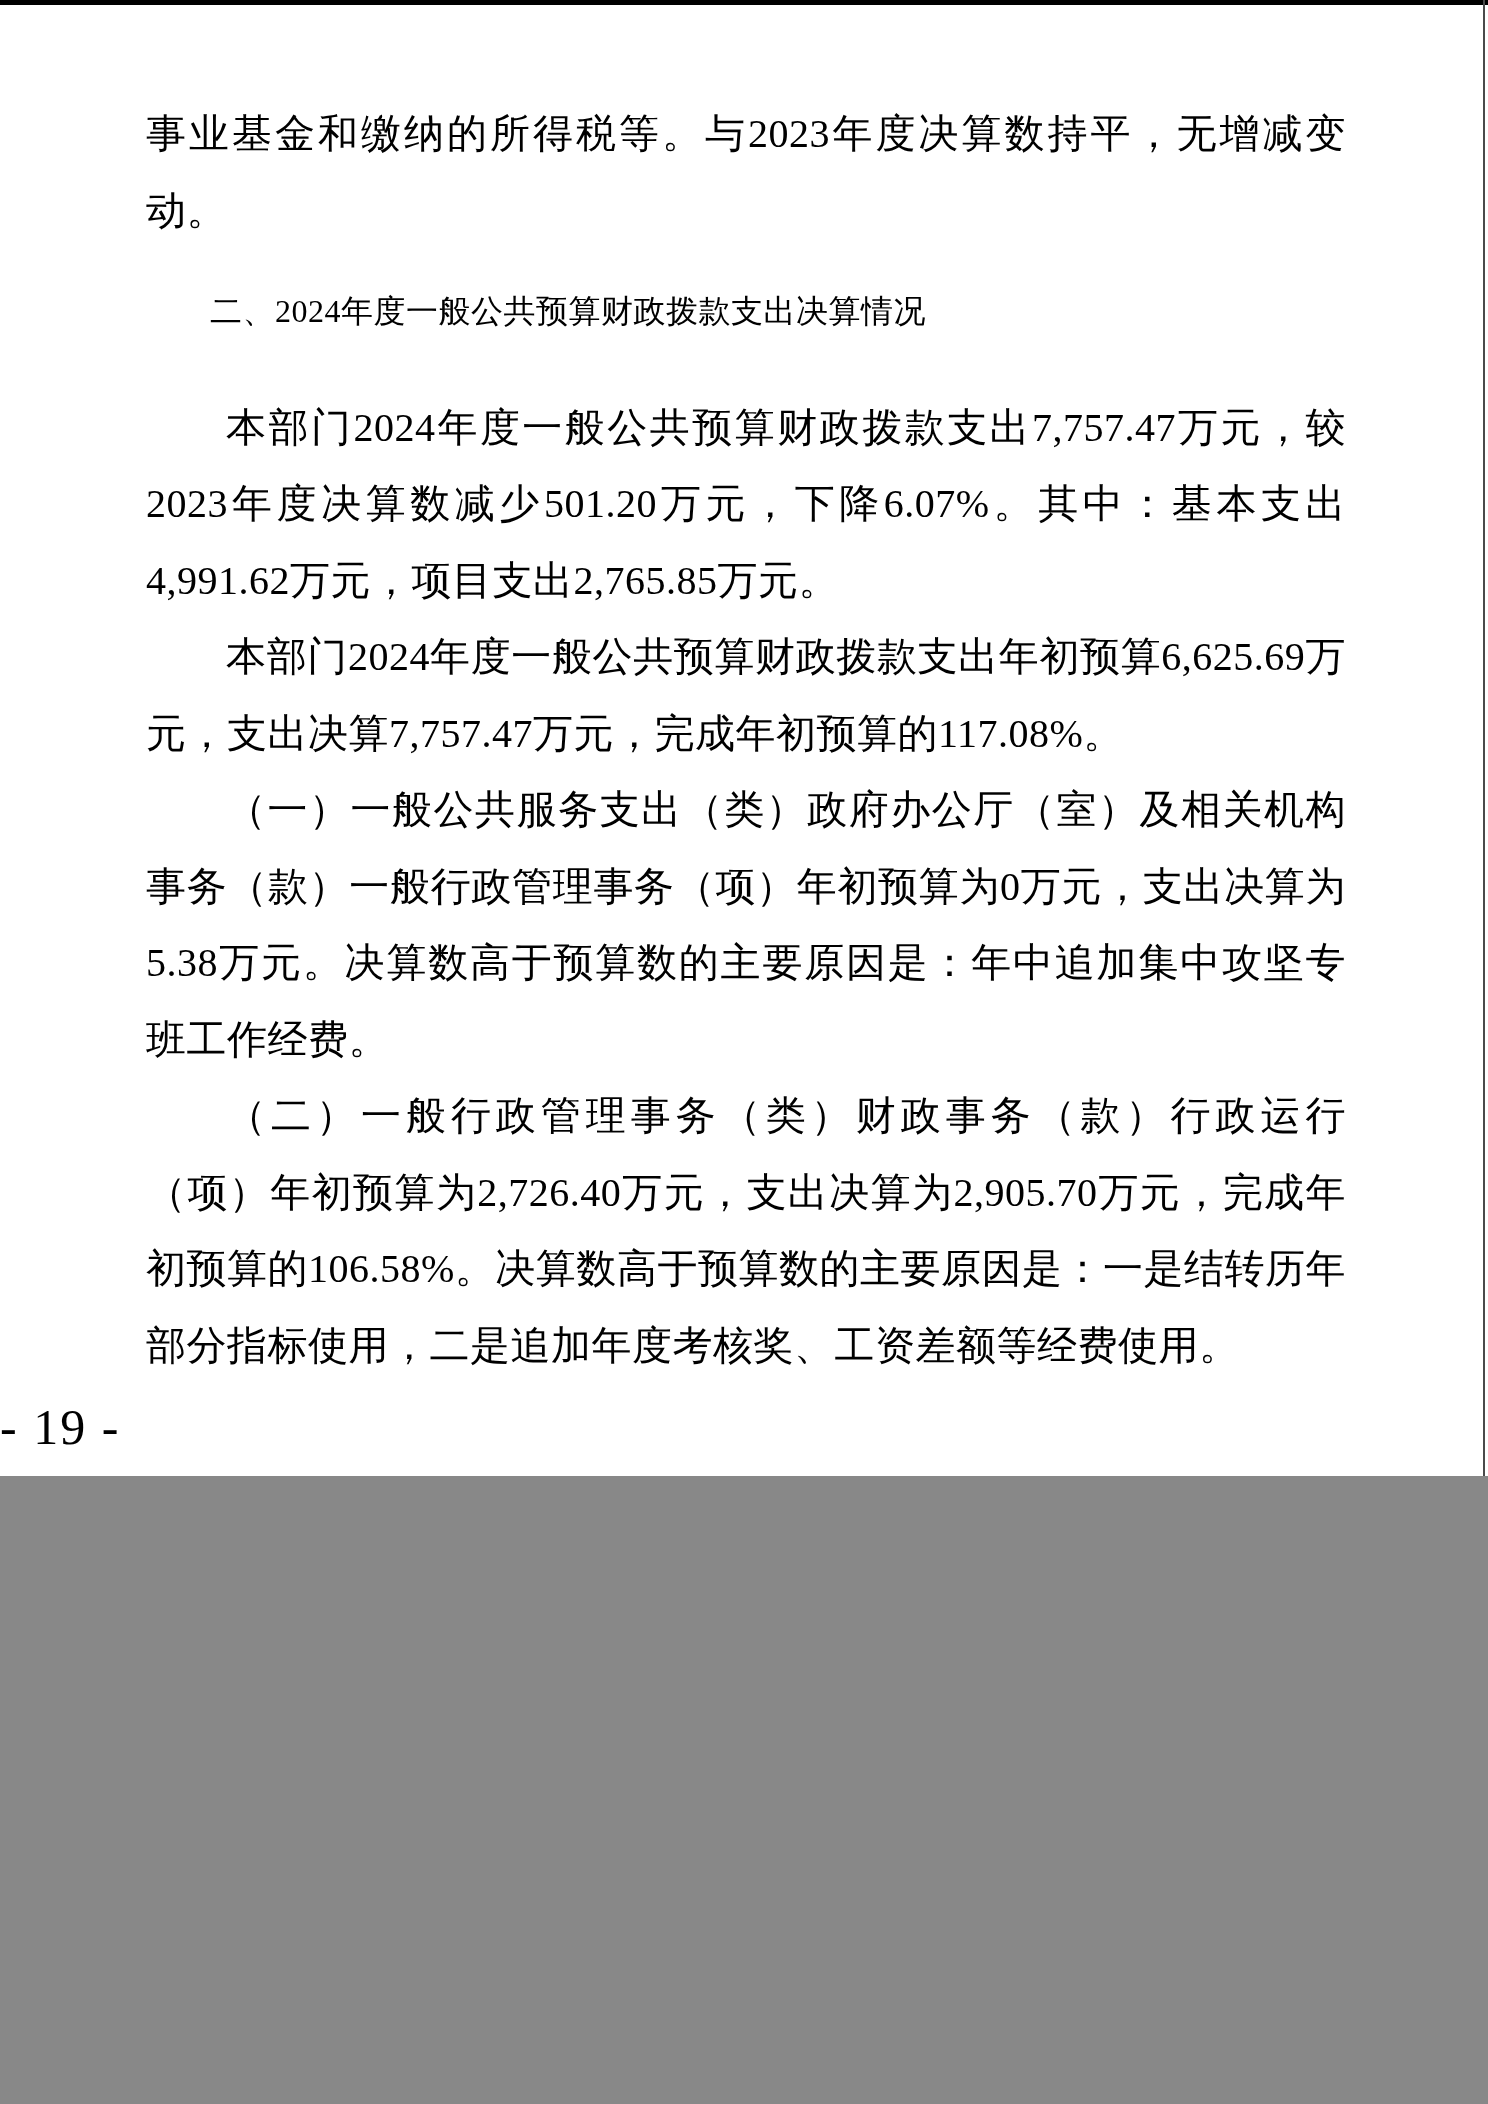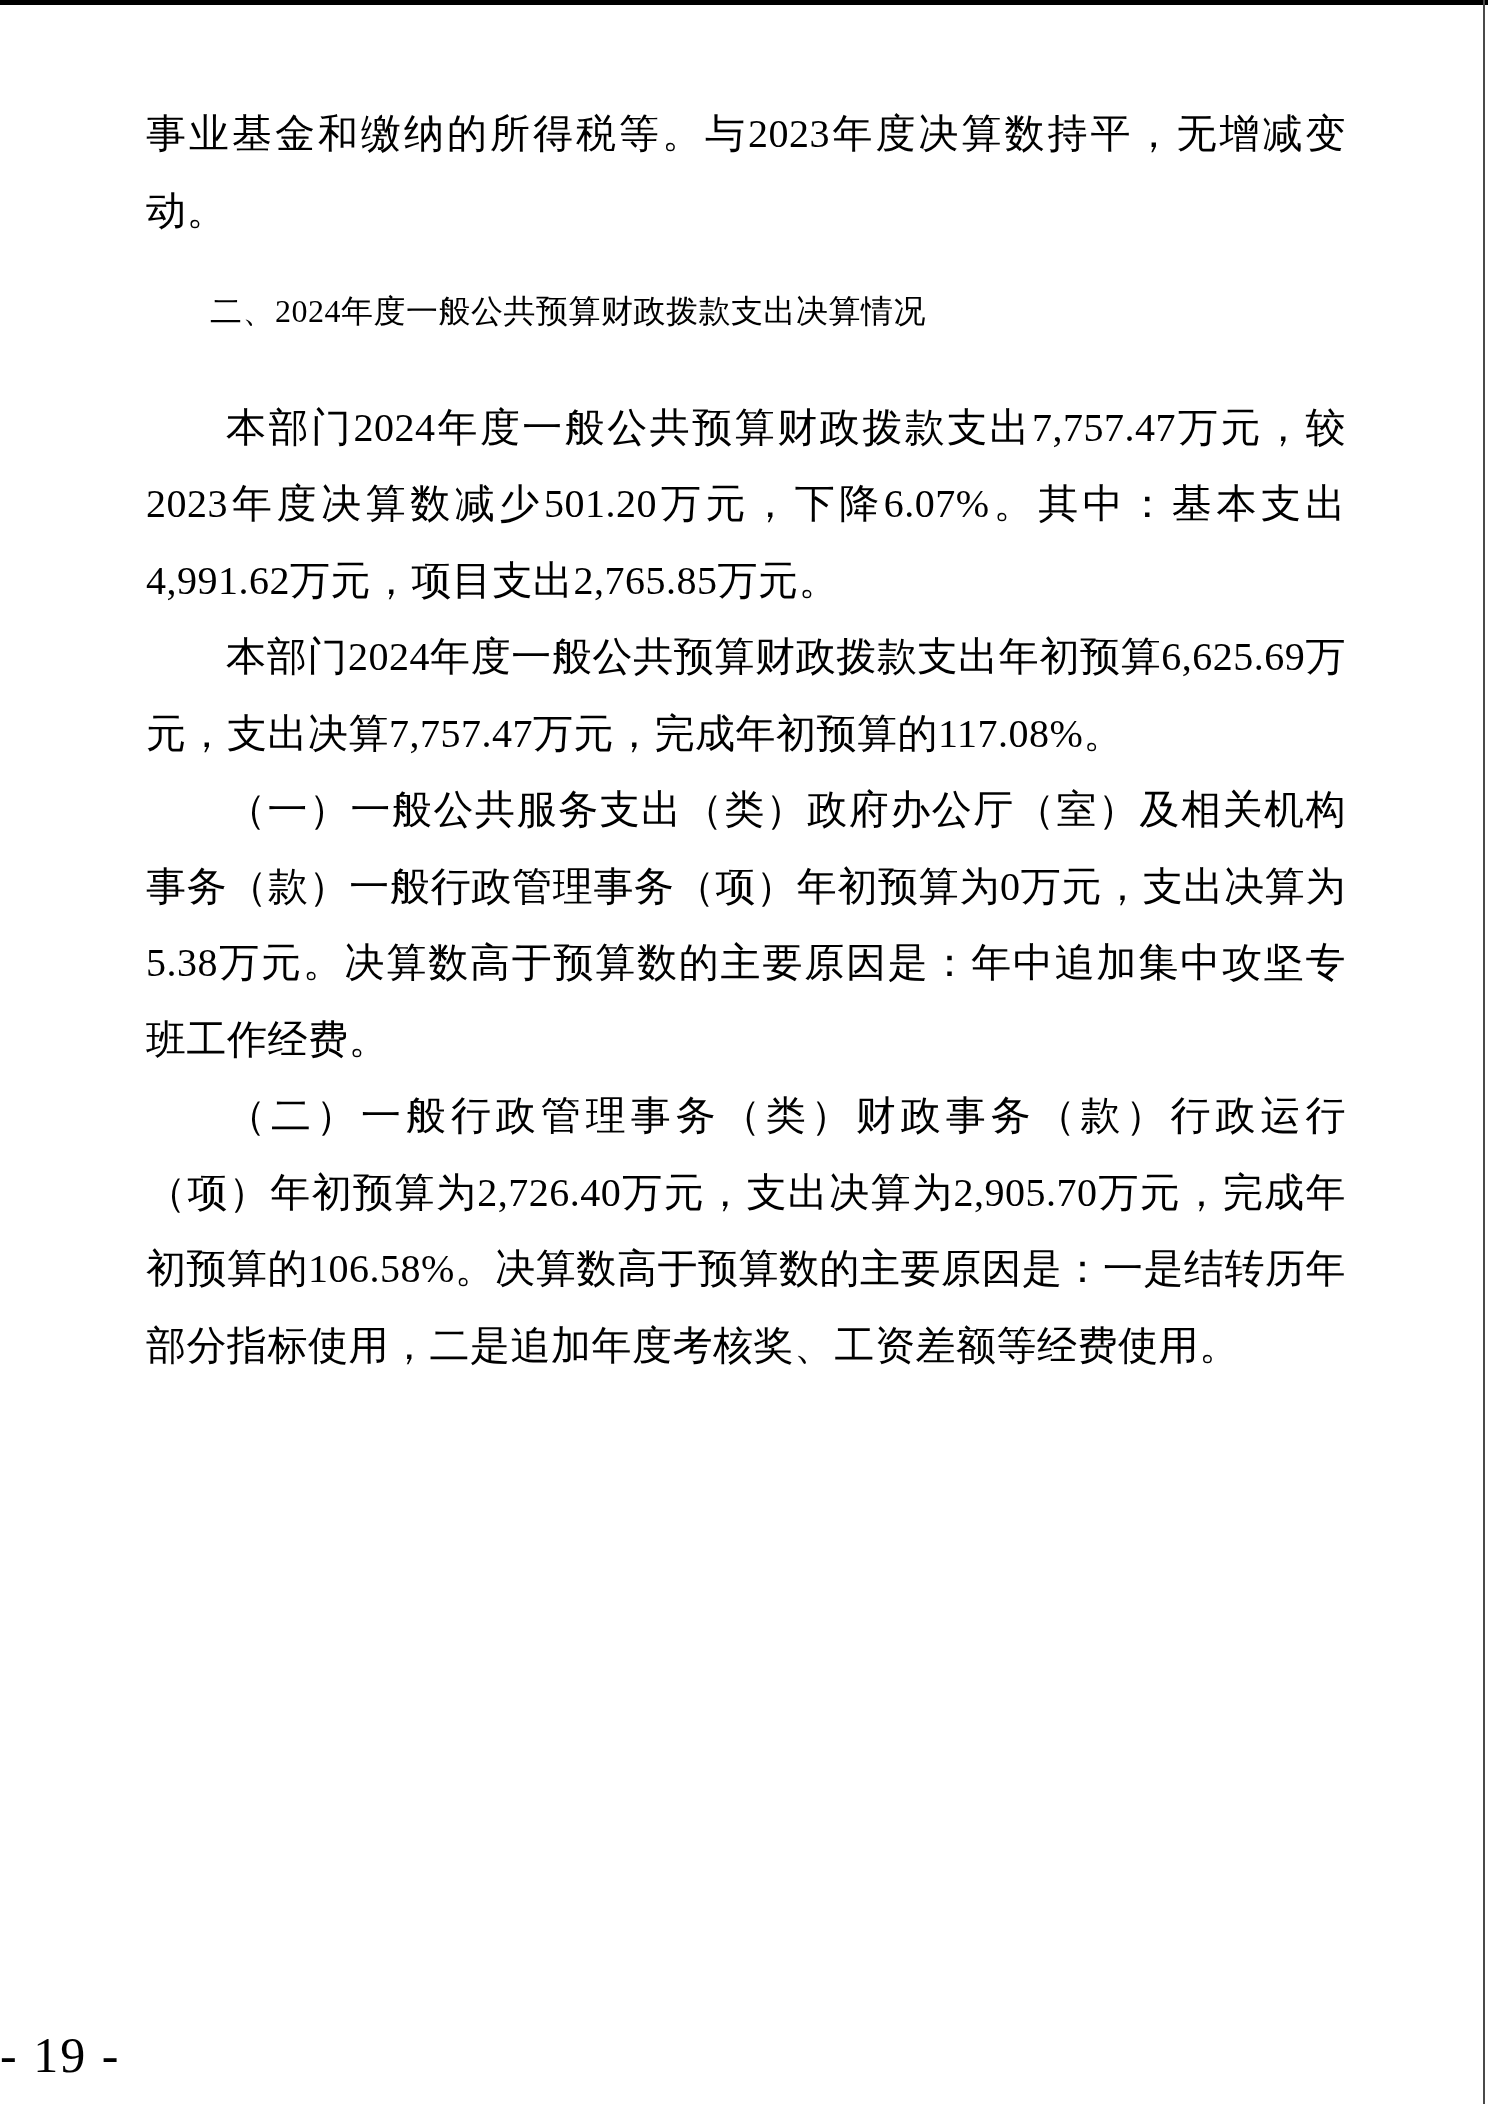--- a/index.html
+++ b/index.html
@@ -3,21 +3,21 @@
 <meta charset="utf-8">
 <style>
   html, body {
     margin: 0;
     padding: 0;
     background: #888;
   }
   .page {
     position: relative;
     width: 1488px;
-    height: 2104px;
+    height: 1476px;
     margin: 0 auto;
     background: #ffffff;
     overflow: hidden;
     font-family: "Liberation Serif", "DejaVu Serif", serif;
     color: #000000;
   }
   .top-bar {
     position: absolute;
     top: 0;
     left: 0;

